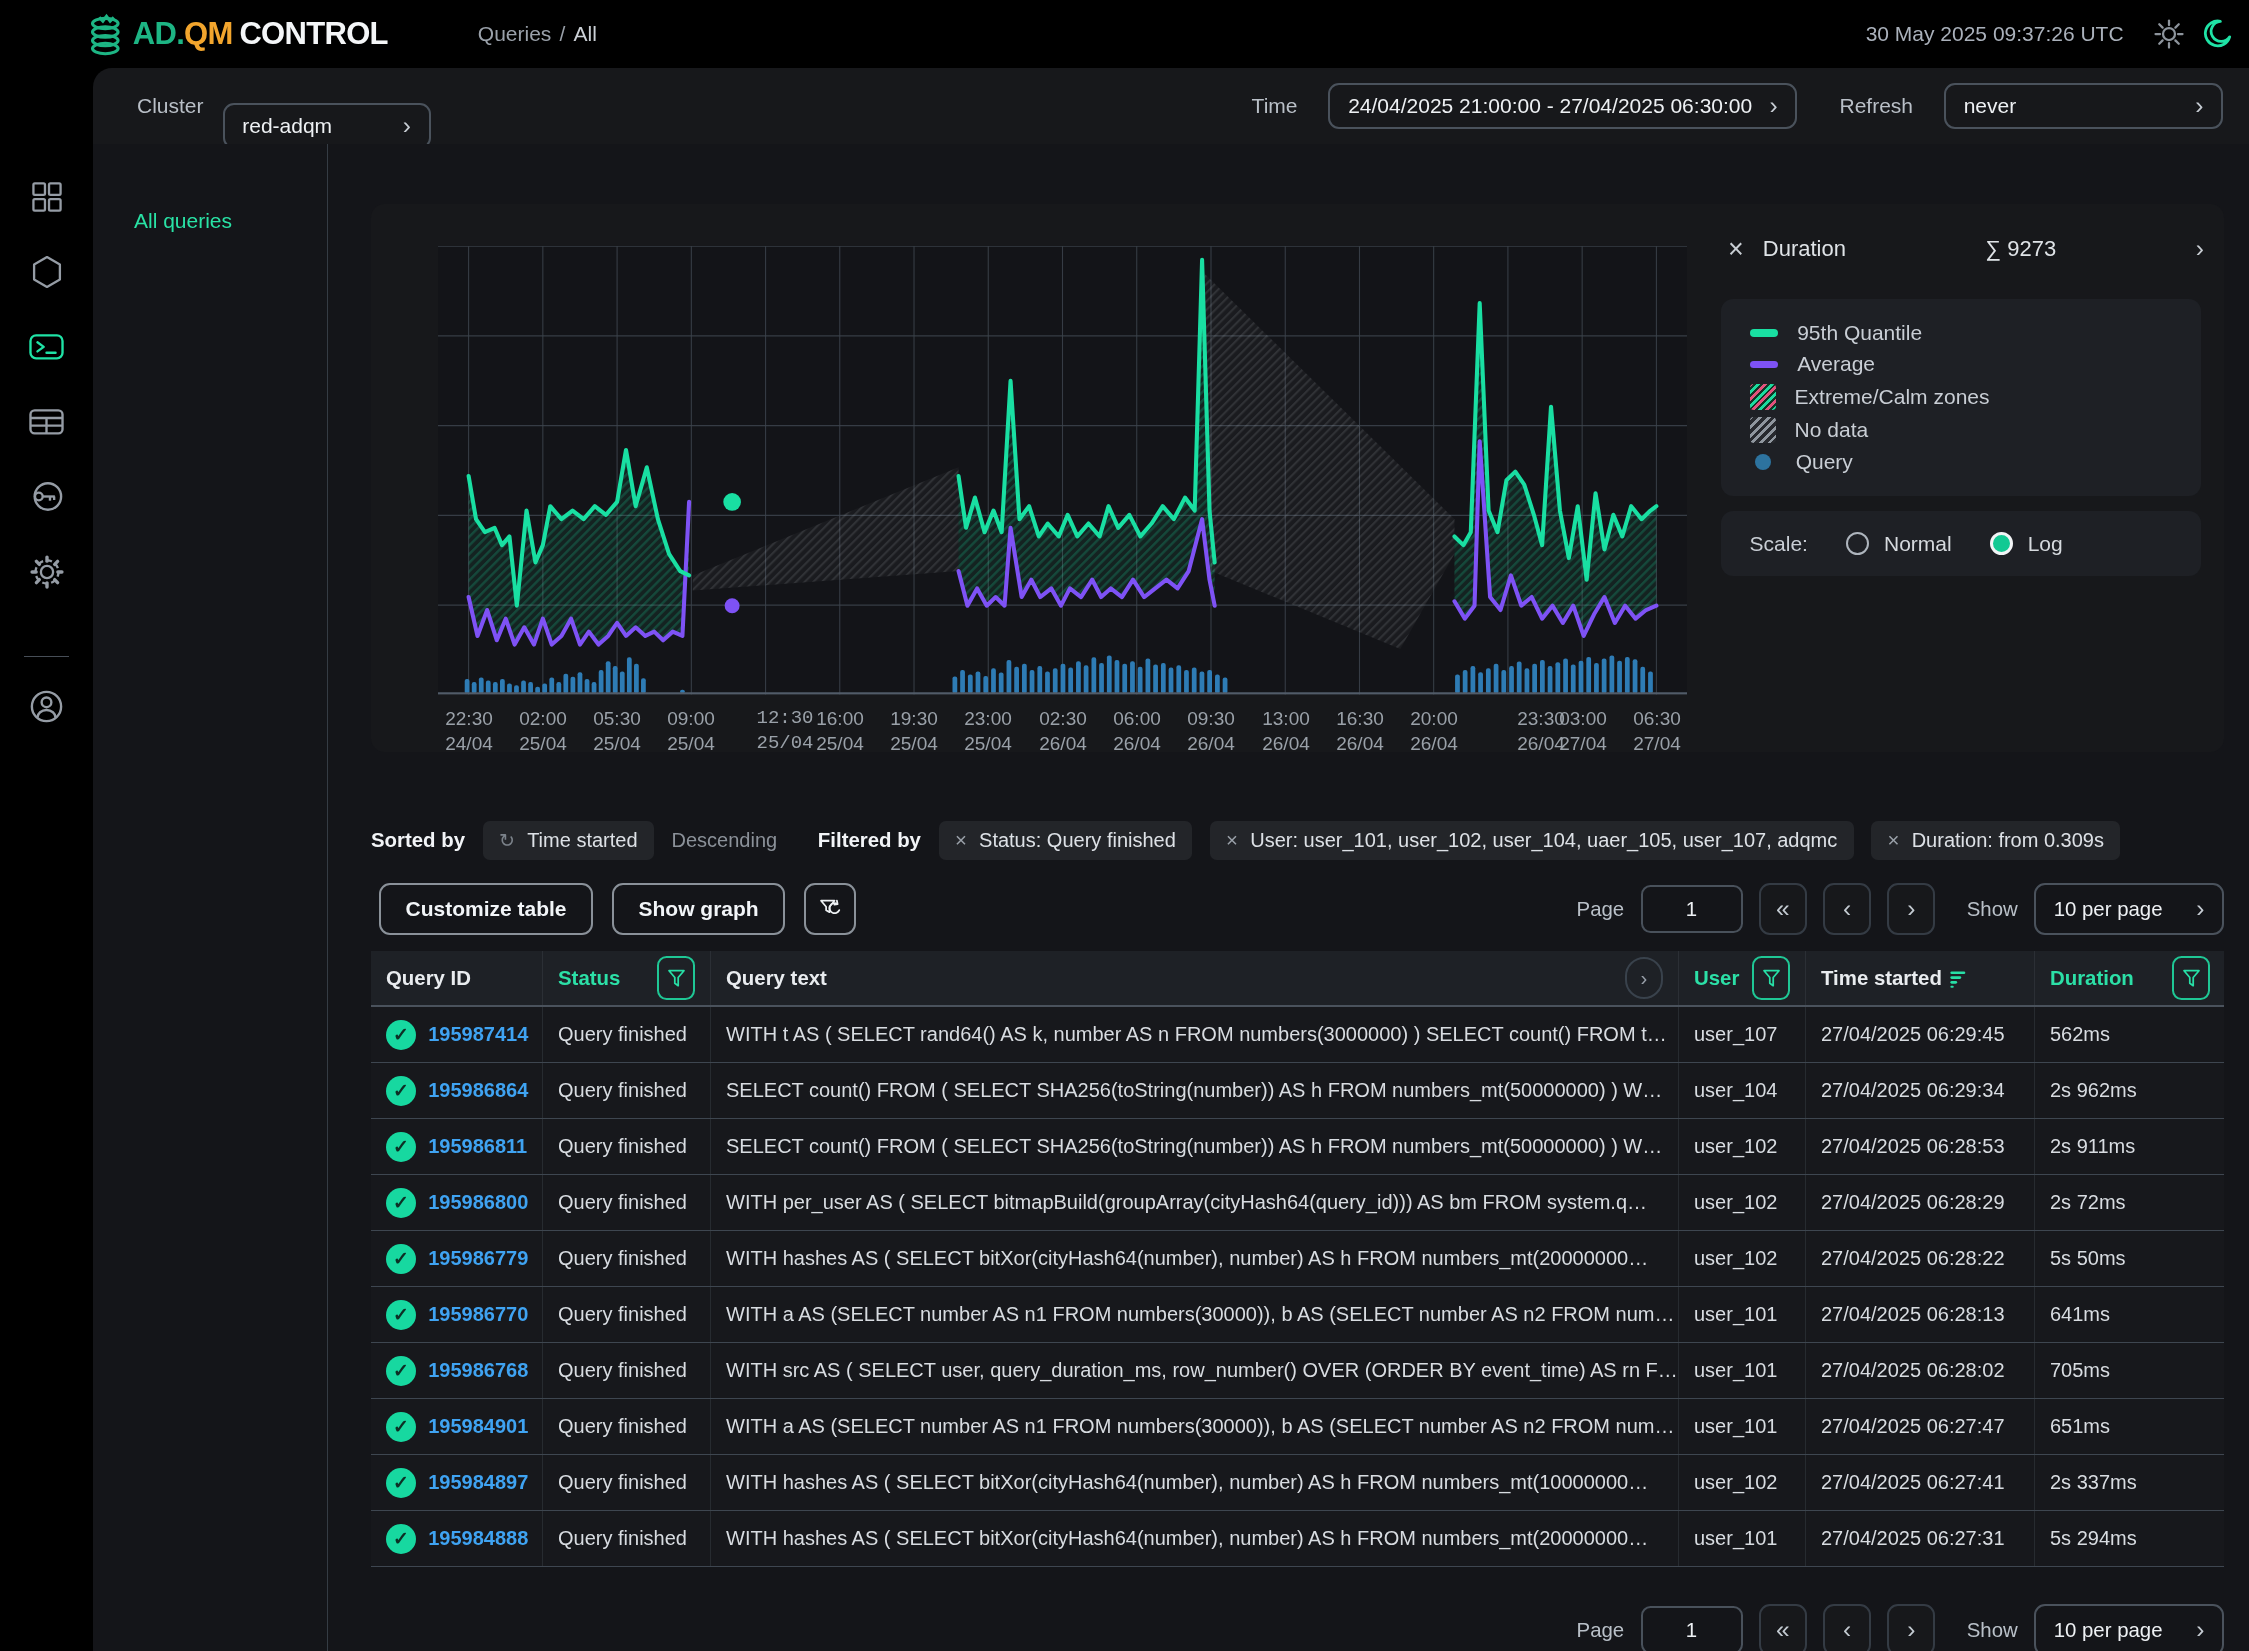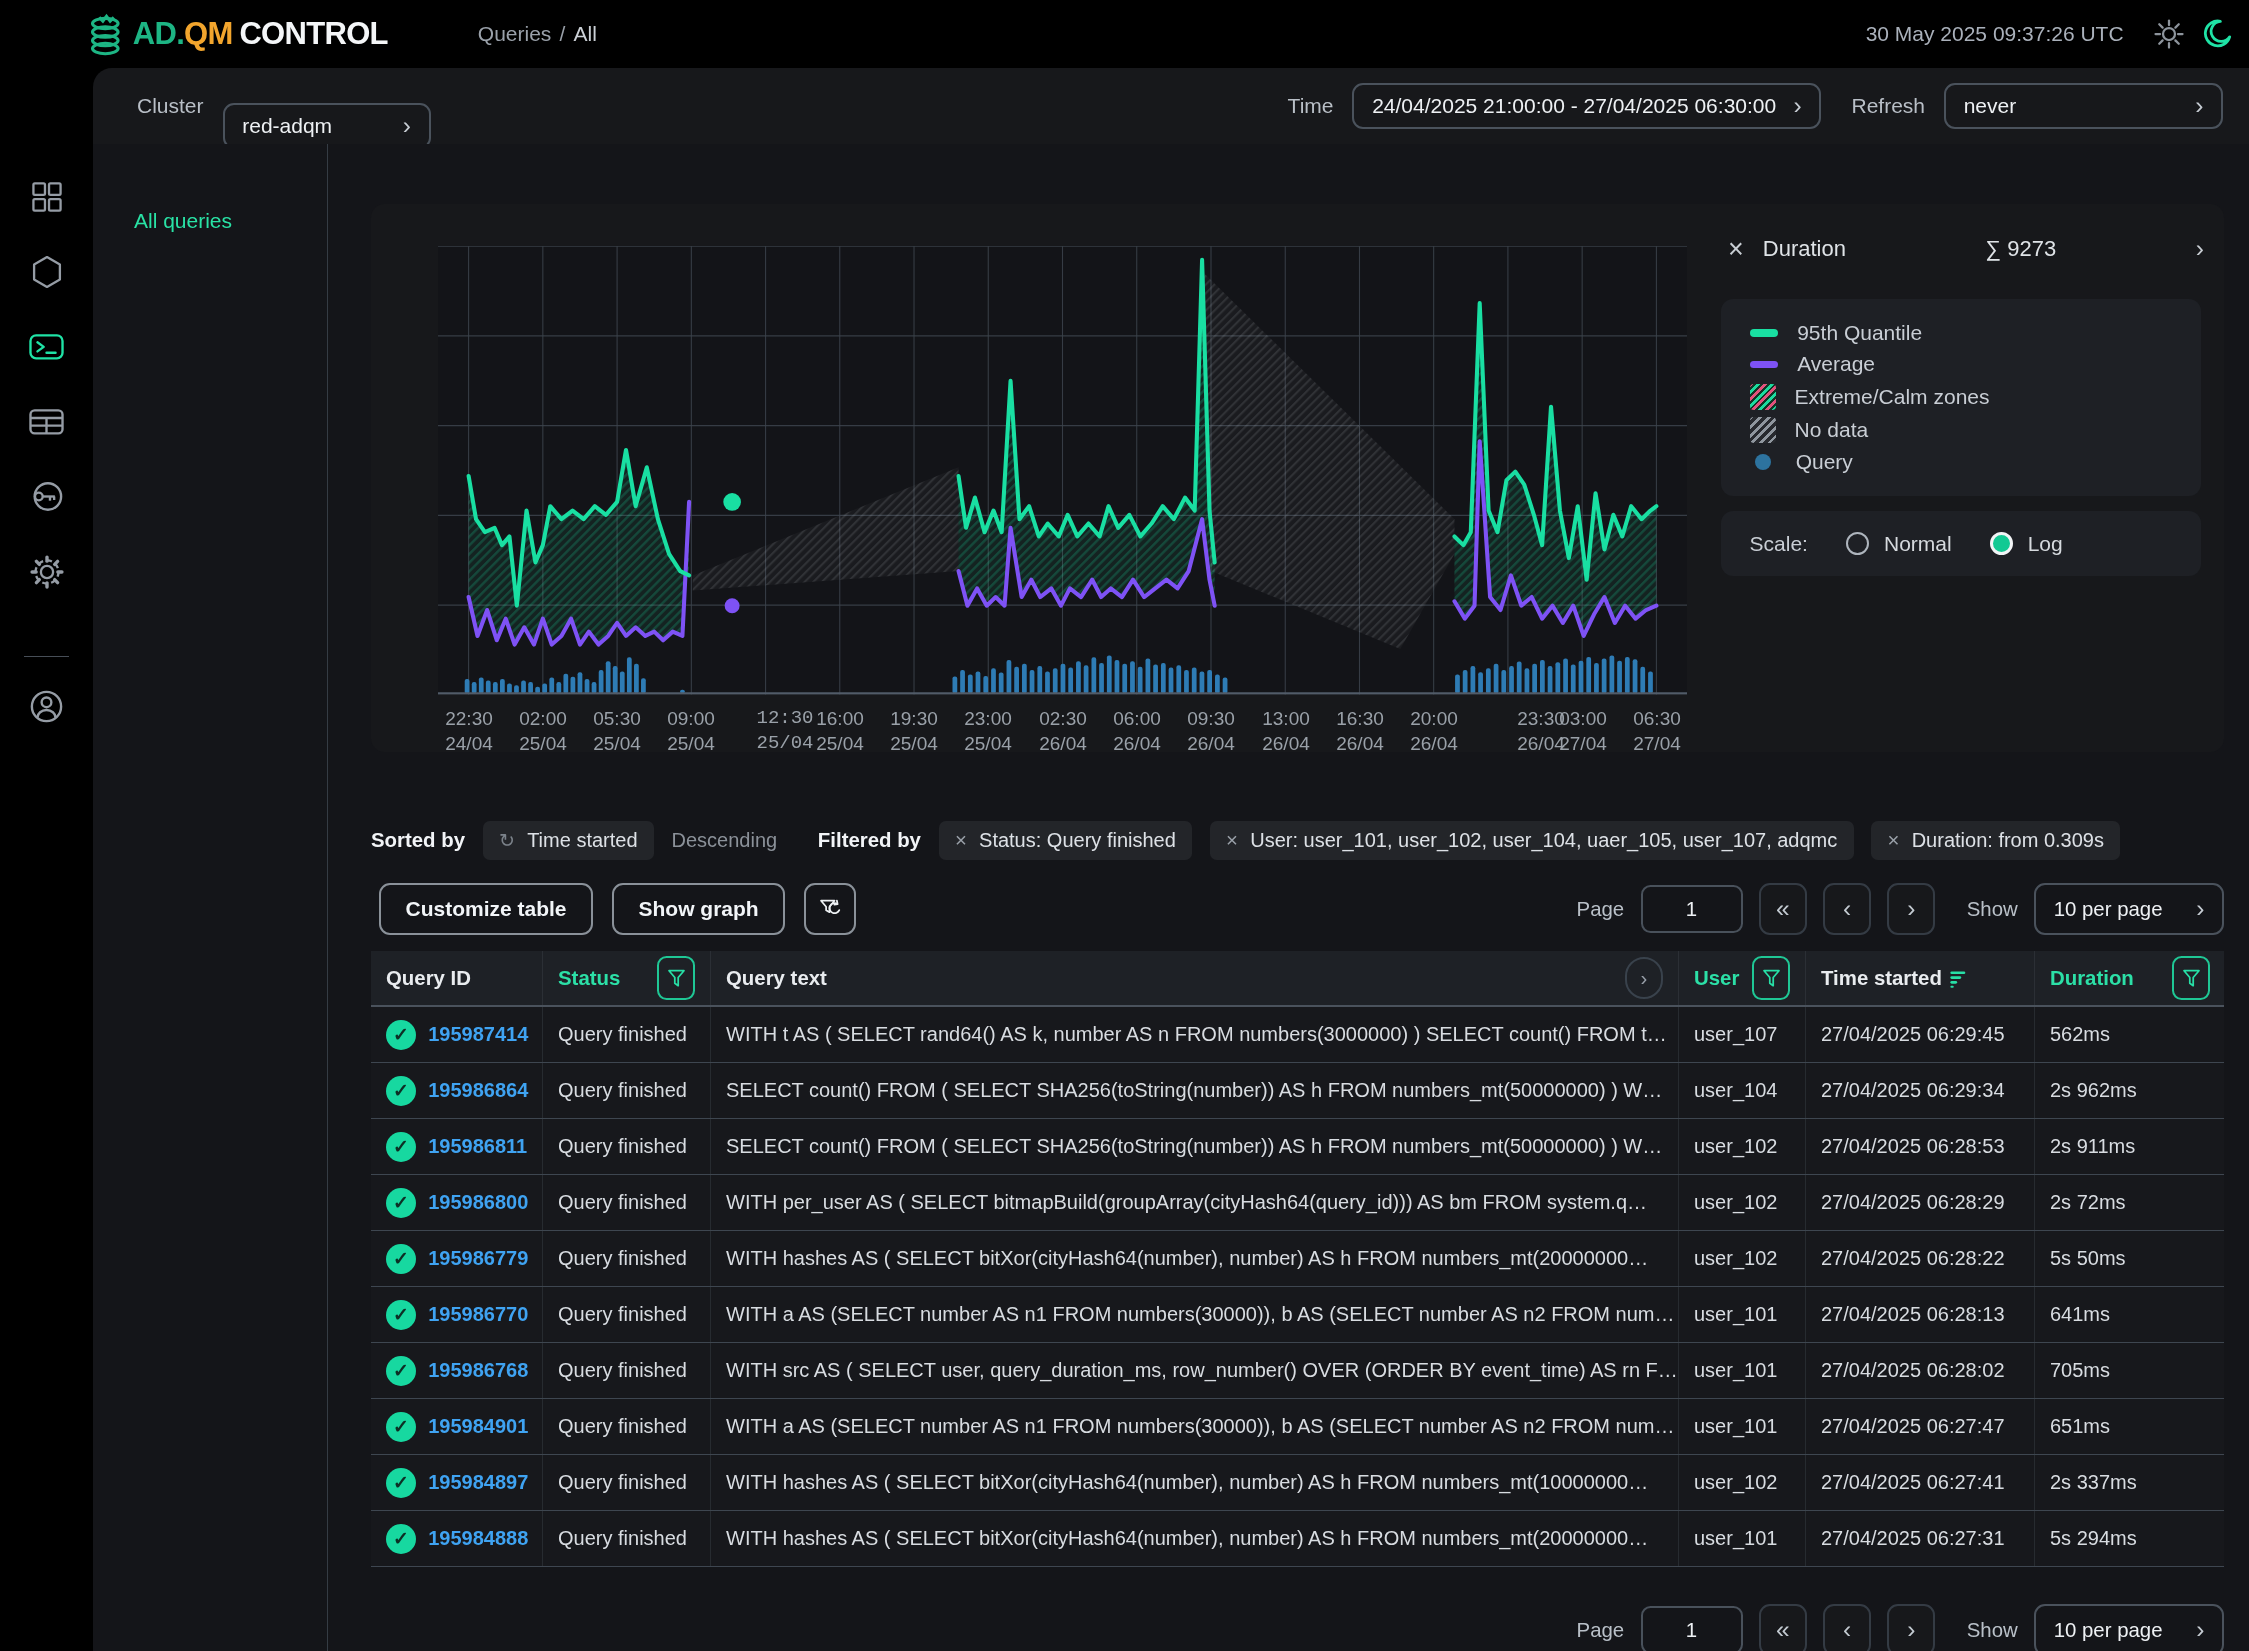--- a/index.html
+++ b/index.html
@@ -29,21 +29,21 @@
   .side-item.active svg { stroke:#1fe3a6; }
   .side-divider { width:45px; height:1.4px; background:#474e57; margin:28.6px 0 30px 0; }
   
   .toolbar { position:absolute; left:93px; top:68px; right:0; height:76px; background:#17181b; border-top-left-radius:19px; display:flex; align-items:center; padding:0 27px 0 44px; font-size:21px; }
   .field-label { color:#b9bfc7; margin-right:19px; }
   .select { height:46px; border:2px solid #4a525c; border-radius:11px; display:flex; align-items:center; padding:0 17.7px; color:#eef1f4; background:transparent; }
   .select .chev { margin-left:auto; color:#c6ccd3; font-size:24.5px; padding-left:16.3px; }
   .sel-cluster { width:208px;margin-top:40px; }
   .sel-time { width:469px; }
   .sel-refresh { width:279px; }
-  .toolbar-right { margin-left:auto; display:flex; align-items:center; }
+  .toolbar-right { margin-left:auto; display:flex; align-items:center;gap:12px; }
   
   .content { position:absolute; left:93px; top:144px; right:0; bottom:0; background:#141519;padding-left:31px; }
   .all-queries { position:absolute; left:41px; top:65px; font-size:21px; color:#29e2a5; }
   .vdivider { position:absolute; left:234px; top:0; bottom:0; width:1.4px; background:#353c44; }
   
   .chart-card { position:absolute; left:278px; top:60px; width:1853px; height:548px; background:#17181b; border-radius:13.6px; }
   .plot { position:absolute; left:67px; top:42px; width:1249px; height:449px; background:#131418; }
   .x-axis { position:absolute; left:67px; top:502px; width:1249px; height:52px; font-size:19px; color:#9aa1a9; }
   .x-tick { position:absolute; top:0; transform:translateX(-50%); text-align:left; line-height:25px; white-space:nowrap; }
   .duration-row { position:absolute; left:1357px; top:31px; width:476px; display:flex; align-items:center; justify-content:space-between; font-size:22px; color:#dfe3e7; }

